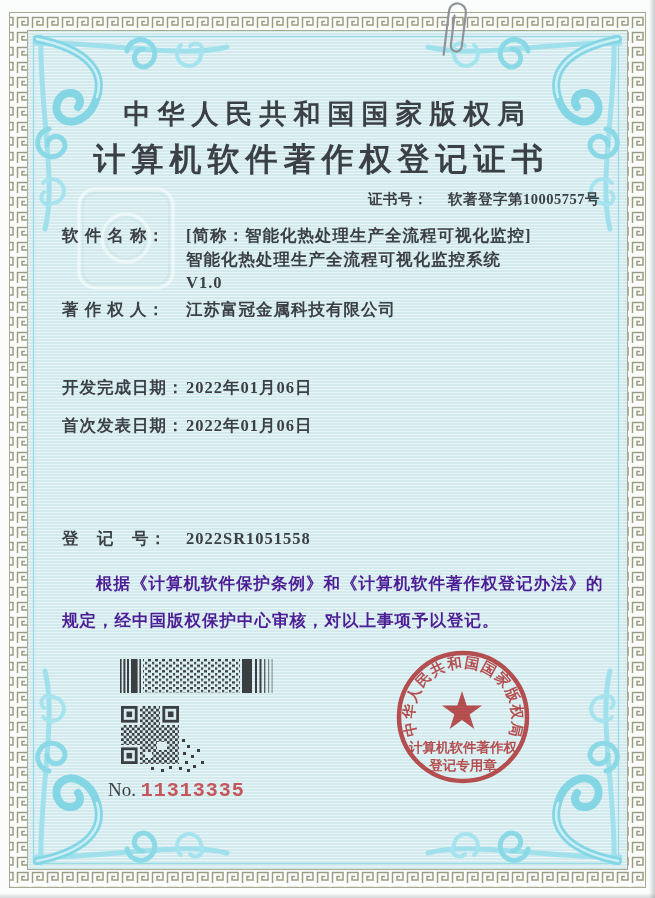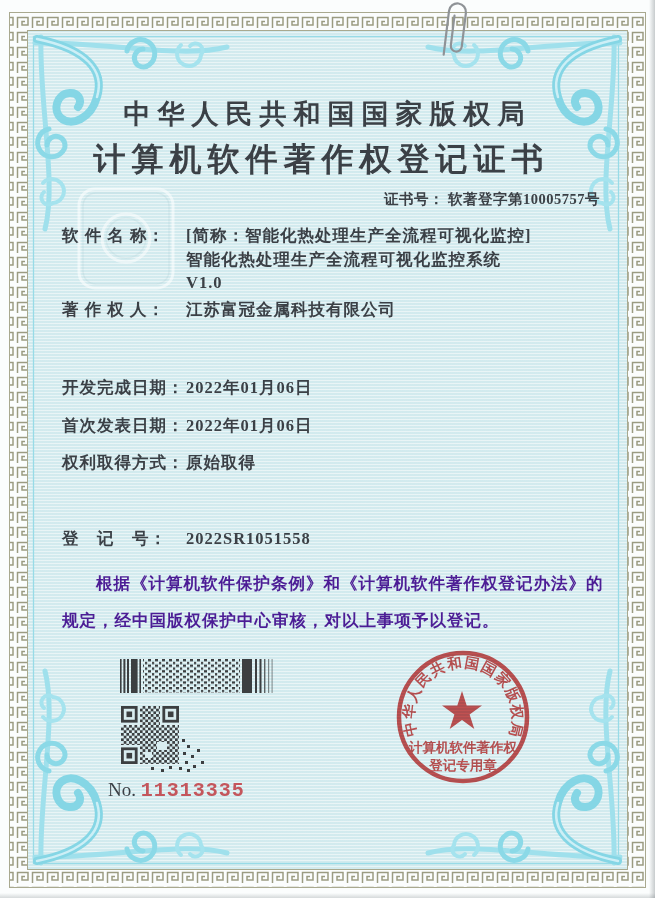--- a/index.html
+++ b/index.html
@@ -10,21 +10,21 @@
   .paper::before{content:"";position:absolute;left:0;bottom:0;width:100%;height:5px;
     background:linear-gradient(to top,rgba(80,90,95,.22),transparent);pointer-events:none;z-index:9;}
   .cyan{position:absolute;left:27px;top:30px;width:601px;height:840px;background:#d9edf0;}
   .cyan i{position:absolute;inset:0;display:block;
     background:repeating-linear-gradient(0deg,rgba(255,255,255,.42) 0 1px,rgba(120,200,215,.07) 1px 3px);}
   .bgsvg{position:absolute;left:0;top:0;}
   .txt{position:absolute;color:#3b4046;z-index:3;}
   .authority{top:96px;left:0;width:655px;text-align:center;font-size:27px;font-weight:bold;letter-spacing:7px;}
   .certtitle{top:138px;left:0;width:643px;text-align:center;font-size:32px;font-weight:bold;letter-spacing:6px;}
   .certno{top:190px;left:300px;width:300px;text-align:right;font-size:14.5px;font-weight:bold;letter-spacing:.5px;}
-  .certno .lbl{margin-right:4px;}
+  .certno .lbl{margin-right:20px;}
   .frow{position:absolute;left:62px;font-size:16.5px;font-weight:bold;letter-spacing:1px;color:#3b4046;z-index:3;}
   .flabel{display:inline-block;width:124px;}
   .nameval{position:absolute;left:186px;top:224px;z-index:3;color:#3b4046;font-size:16.5px;font-weight:bold;letter-spacing:1px;}
   .nameval div{line-height:23.5px;}
   .stmt{position:absolute;font-size:16.5px;font-weight:bold;letter-spacing:1px;color:#4c1d95;z-index:3;}
   .serial{position:absolute;top:779px;left:108px;z-index:3;font-size:19px;color:#3b4046;}
   .serial .num{color:#c4565c;font-family:"Liberation Mono","DejaVu Sans Mono",monospace;font-size:20px;letter-spacing:1px;font-weight:bold;}
   .issuedate{position:absolute;top:779px;left:394px;font-size:18.5px;font-weight:bold;letter-spacing:1.5px;color:#383d43;z-index:4;}
   .sealsvg{position:absolute;left:388px;top:643px;z-index:5;mix-blend-mode:multiply;opacity:.92;}
   .bcsvg{position:absolute;left:120px;top:659px;z-index:3;}
@@ -92,23 +92,20 @@
 
   <div class="frow" style="top:299px">
     <span class="flabel">著 作 权 人：</span><span>江苏富冠金属科技有限公司</span>
   </div>
   <div class="frow" style="top:377px">
     <span class="flabel">开发完成日期：</span><span>2022年01月06日</span>
   </div>
   <div class="frow" style="top:415px">
     <span class="flabel">首次发表日期：</span><span>2022年01月06日</span>
   </div>
-  <div class="frow" style="top:452px">
-    <span class="flabel">权利取得方式：</span><span>原始取得</span>
-  </div>
   <div class="frow" style="top:528px">
     <span class="flabel">登　记　号：</span><span>2022SR1051558</span>
   </div>
 
   <div class="stmt" style="top:573px;left:96px">根据《计算机软件保护条例》和《计算机软件著作权登记办法》的</div>
   <div class="stmt" style="top:610px;left:62px">规定，经中国版权保护中心审核，对以上事项予以登记。</div>
 
   <svg class="bcsvg" width="158" height="34">
     <defs>
       <pattern id="bcN" width="7" height="5.6" patternUnits="userSpaceOnUse">

